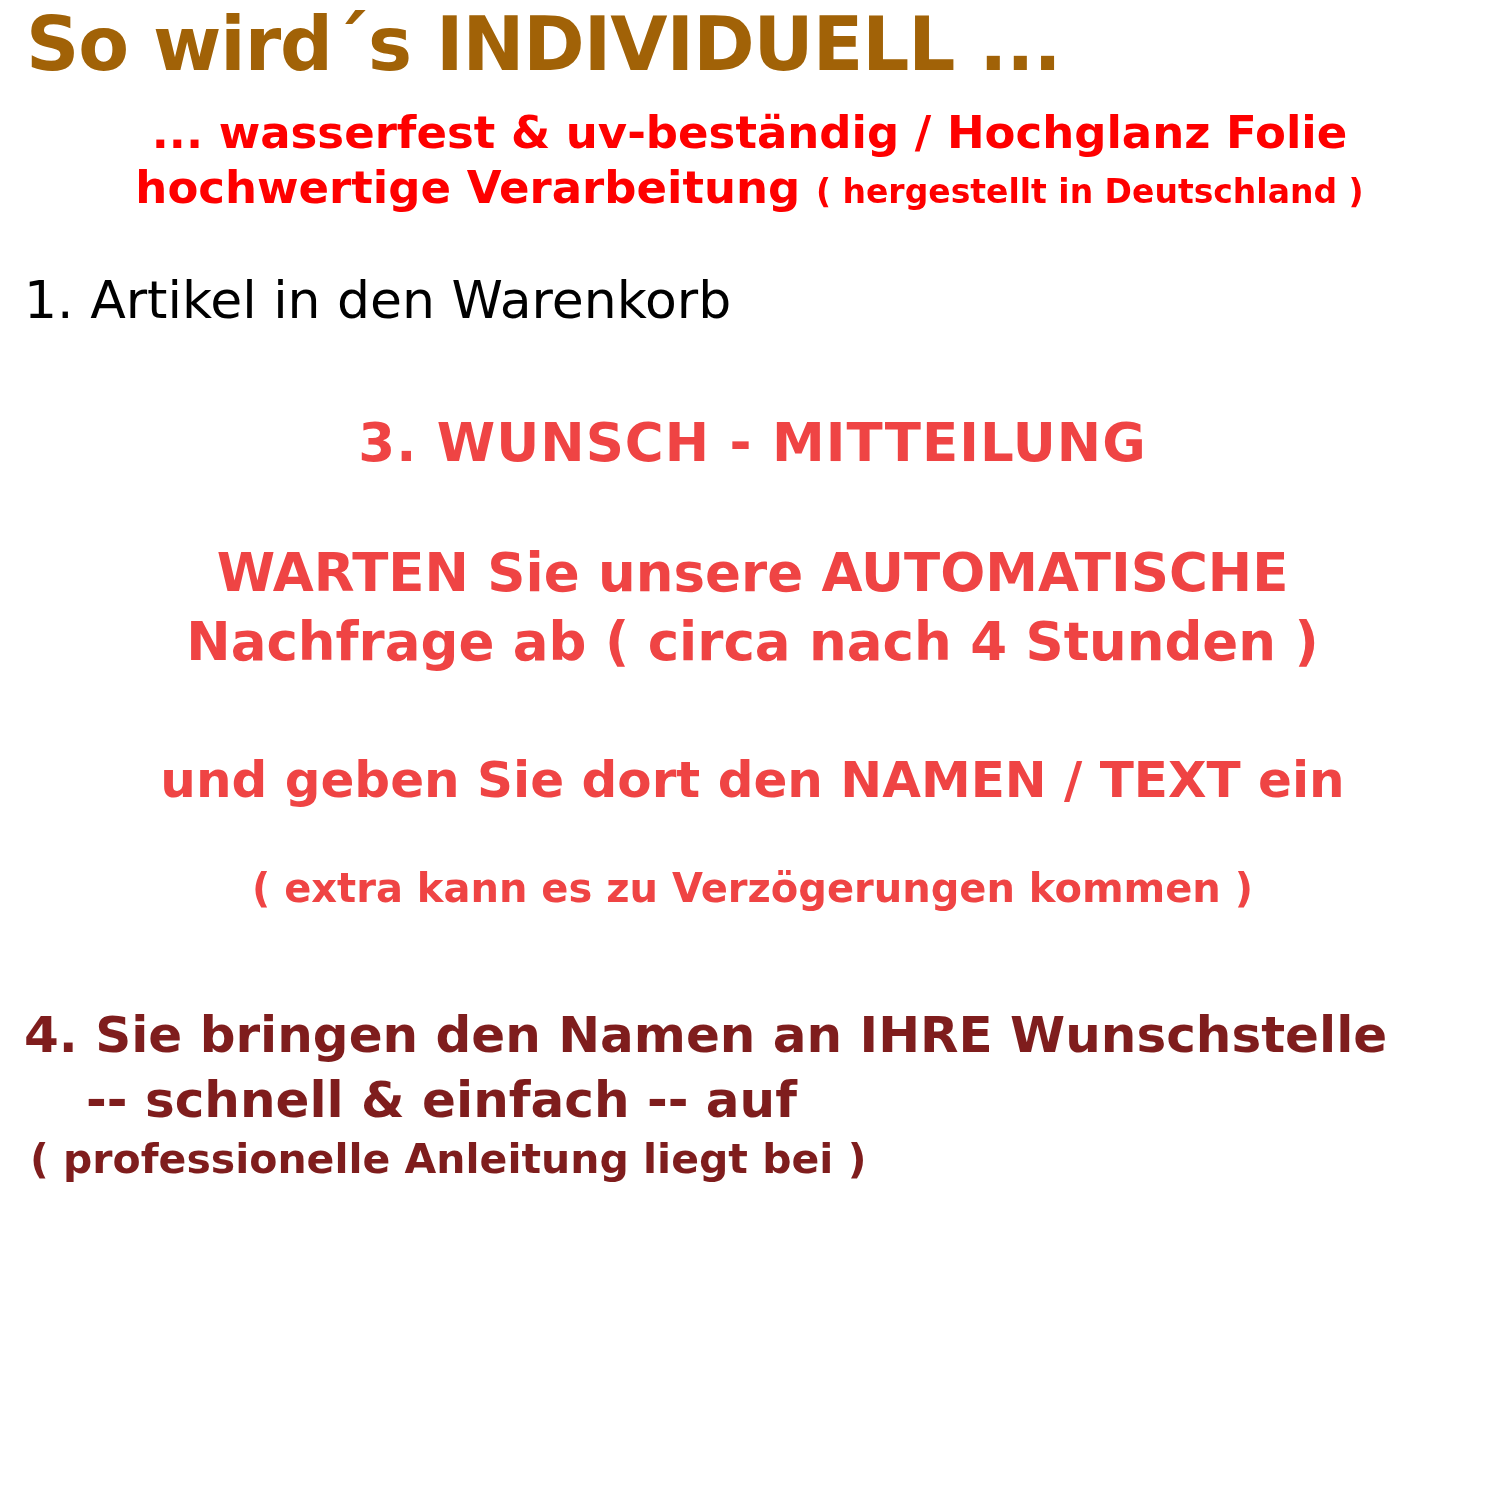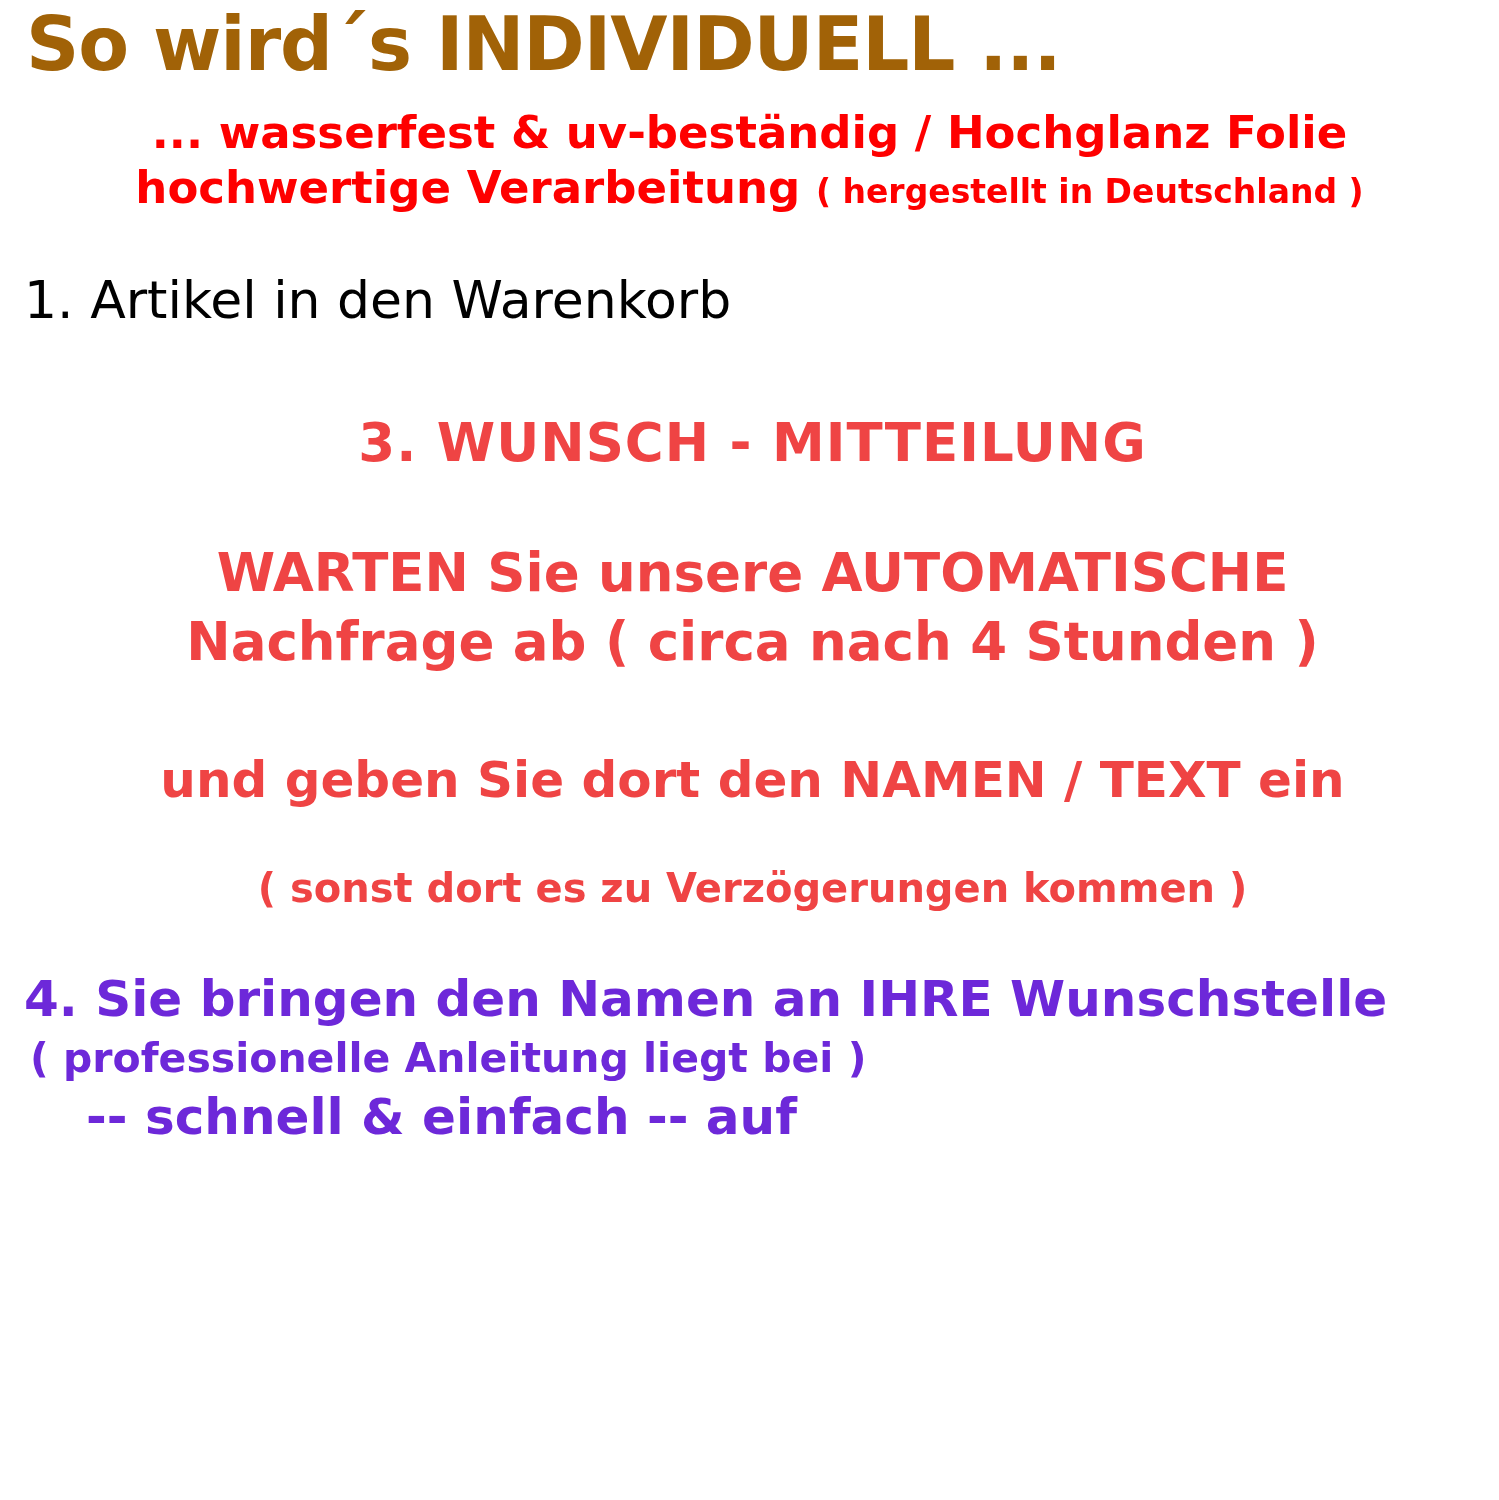--- a/index.html
+++ b/index.html
@@ -77,22 +77,22 @@
   }
   .namen-text {
     margin: 74px 0 0 6px;
     font-size: 50px;
   }
   .sonst {
     margin: 56px 0 0 6px;
     font-size: 40px;
   }
   .step4 {
-    margin: 56px 0 0 6px;
-    color: #6d28d9;
+    margin: 92px 0 0 6px;
+    color: #7f1d1d;
     font-weight: bold;
     font-size: 50px;
     line-height: 1.3;
   }
   .step4-line2 {
     margin-left: 62px;
   }
   .step4-note {
     font-size: 41px;
     margin-left: 6px;
@@ -120,21 +120,21 @@
 
   <div class="red-block step3">3. WUNSCH - MITTEILUNG</div>
 
   <div class="red-block warten">
     <div class="nowrap">WARTEN Sie unsere AUTOMATISCHE</div>
     <div class="nowrap">Nachfrage ab ( circa nach 4 Stunden )</div>
   </div>
 
   <div class="red-block namen-text">und geben Sie dort den NAMEN / TEXT ein</div>
 
-  <div class="red-block sonst">( sonst dort es zu Verzögerungen kommen )</div>
+  <div class="red-block sonst">( extra kann es zu Verzögerungen kommen )</div>
 
   <div class="step4">
     <div class="nowrap">4. Sie bringen den Namen an IHRE Wunschstelle</div>
+    <div class="nowrap step4-line2">-- schnell &amp; einfach -- auf</div>
     <div class="nowrap step4-note">( professionelle Anleitung liegt bei )</div>
-    <div class="nowrap step4-line2">-- schnell &amp; einfach -- auf</div>
   </div>
 
 </div>
 
 </body></html>

